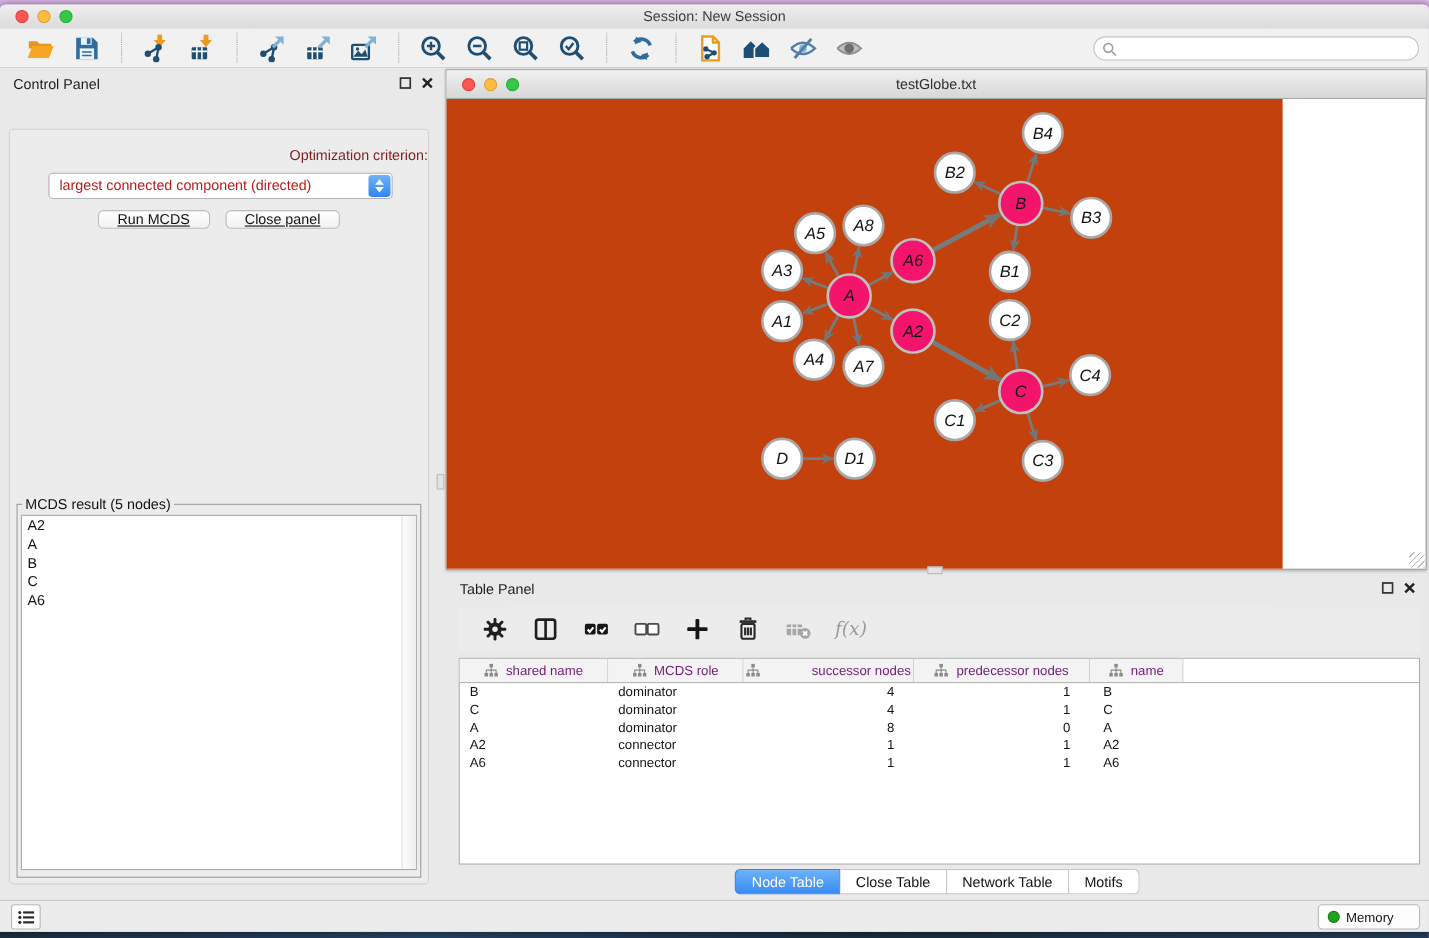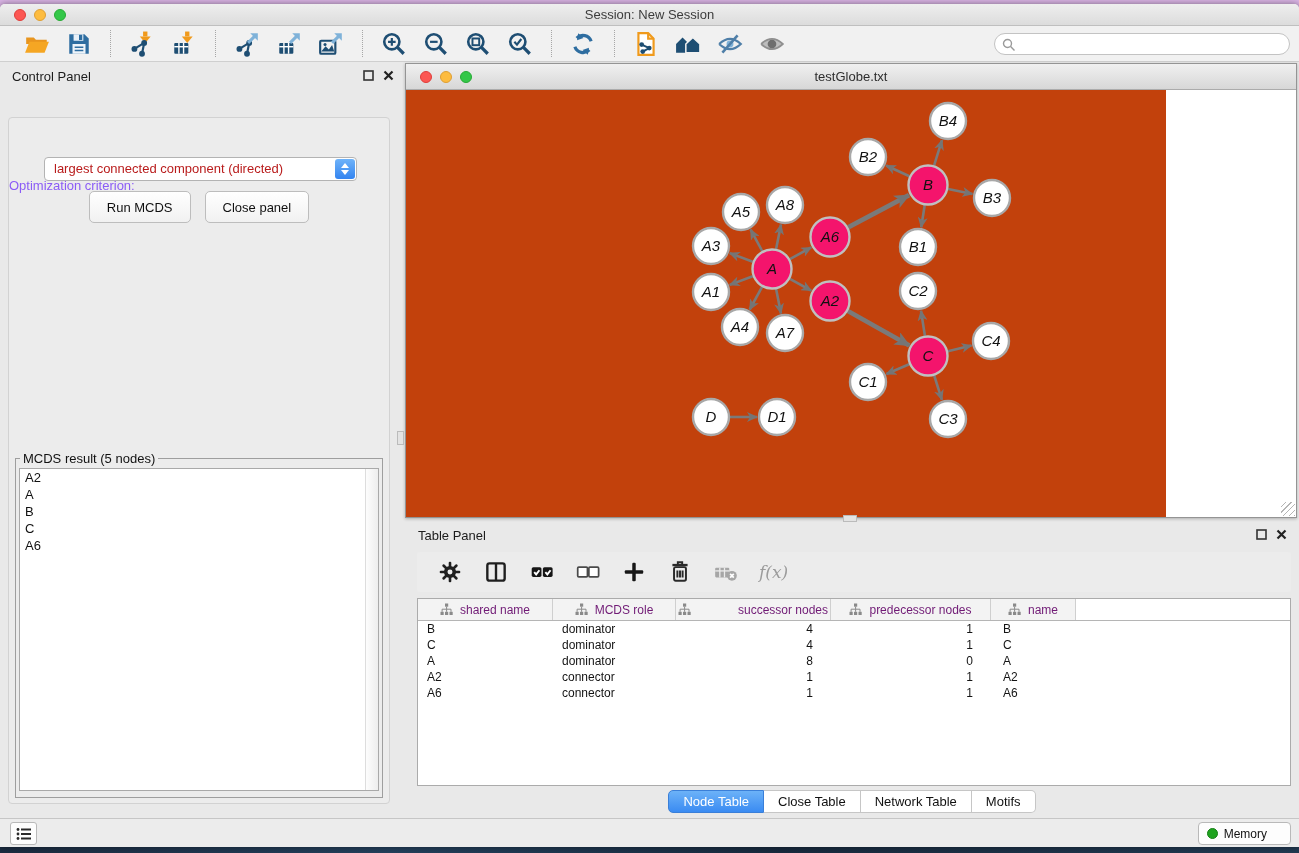--- a/index.html
+++ b/index.html
@@ -45,34 +45,34 @@
   .cp-winbtns { right:905px; top:8px; }
   .panel-winbtns span { cursor:pointer; display:inline-flex; }
   .cp-tabs { position:absolute; left:0; top:32px; width:400px; display:flex; justify-content:center; }
   .cp-tab { height:22px; line-height:21px; padding:0 15px; font-size:13px; background:#fff;
     border:1px solid #c4c4c4; border-left:none; color:#111; cursor:pointer; }
   .cp-tab:first-child { border-left:1px solid #c4c4c4; border-radius:4px 0 0 4px; }
   .cp-tab:last-child { border-radius:0 4px 4px 0; }
   .cp-tab.active { background:linear-gradient(#6cb2f8,#3a8bf2); border-color:#3a7fd8; color:#fff; }
   .cp-body { position:absolute; left:8px; top:55px; width:382px; height:687px;
     background:#ececec; border:1px solid #d2d2d2; border-radius:4px; }
-  .opt-label { position:absolute; left:0; width:100%; top:15px; text-align:left;
-    font-size:13px; color:#8b5cf6;margin-top:45px; }
+  .opt-label { position:absolute; left:0; width:100%; top:15px; text-align:right;
+    font-size:13px; color:#7f1d1d; }
   .criterion { position:absolute; left:35px; top:39px; width:313px; height:24px; background:#fff;
     border:1px solid #b3b3b3; border-radius:4px; font-size:13px; line-height:22px;
     padding-left:9px; color:#b91c1c; cursor:pointer; }
   .criterion .stepper { position:absolute; right:1px; top:1px; width:20px; height:20px;
     border-radius:3px; background:linear-gradient(#6fb3f9,#3384f0); display:flex; flex-direction:column;
     align-items:center; justify-content:center; gap:2px; }
   .criterion .stepper i { width:0; height:0; border-left:4px solid transparent; border-right:4px solid transparent; }
   .criterion .stepper i.up { border-bottom:5px solid #fff; }
   .criterion .stepper i.down { border-top:5px solid #fff; }
   .cp-buttons { position:absolute; left:0; top:73px; width:100%; display:flex; justify-content:center; gap:14px; }
-  .btn { height:32px; padding:0 17px; font-size:13px; color:#111; background:linear-gradient(#ffffff,#f1f1f1);
-    border:1px solid #bdbdbd; border-radius:5px; cursor:pointer; font-family:"Liberation Sans",sans-serif; }
+  .btn { height:17px; padding:0 17px; font-size:13px; color:#111; background:linear-gradient(#ffffff,#f1f1f1);
+    border:1px solid #bdbdbd; border-radius:5px; cursor:pointer; font-family:"Liberation Sans",sans-serif;text-decoration:underline; }
   .result-box { position:absolute; left:6px; top:333px; width:368px; height:347px;
     border:1px solid #9e9e9e; background:#ececec; }
   .result-box legend { font-size:13px; color:#111; margin-left:4px; padding:0 3px; }
   .result-list { position:absolute; left:3px; top:2px; right:3px; bottom:6px; background:#fff;
     border:1px solid #a9a9a9; font-size:13px; color:#111; overflow:hidden; }
   .result-list .list-item { padding:1px 5px; line-height:15px; cursor:default; }
   .result-scroll { position:absolute; right:0; top:0; bottom:0; width:13px;
     background:linear-gradient(90deg,#fdfdfd,#ededed); border-left:1px solid #ddd; }
 
   

